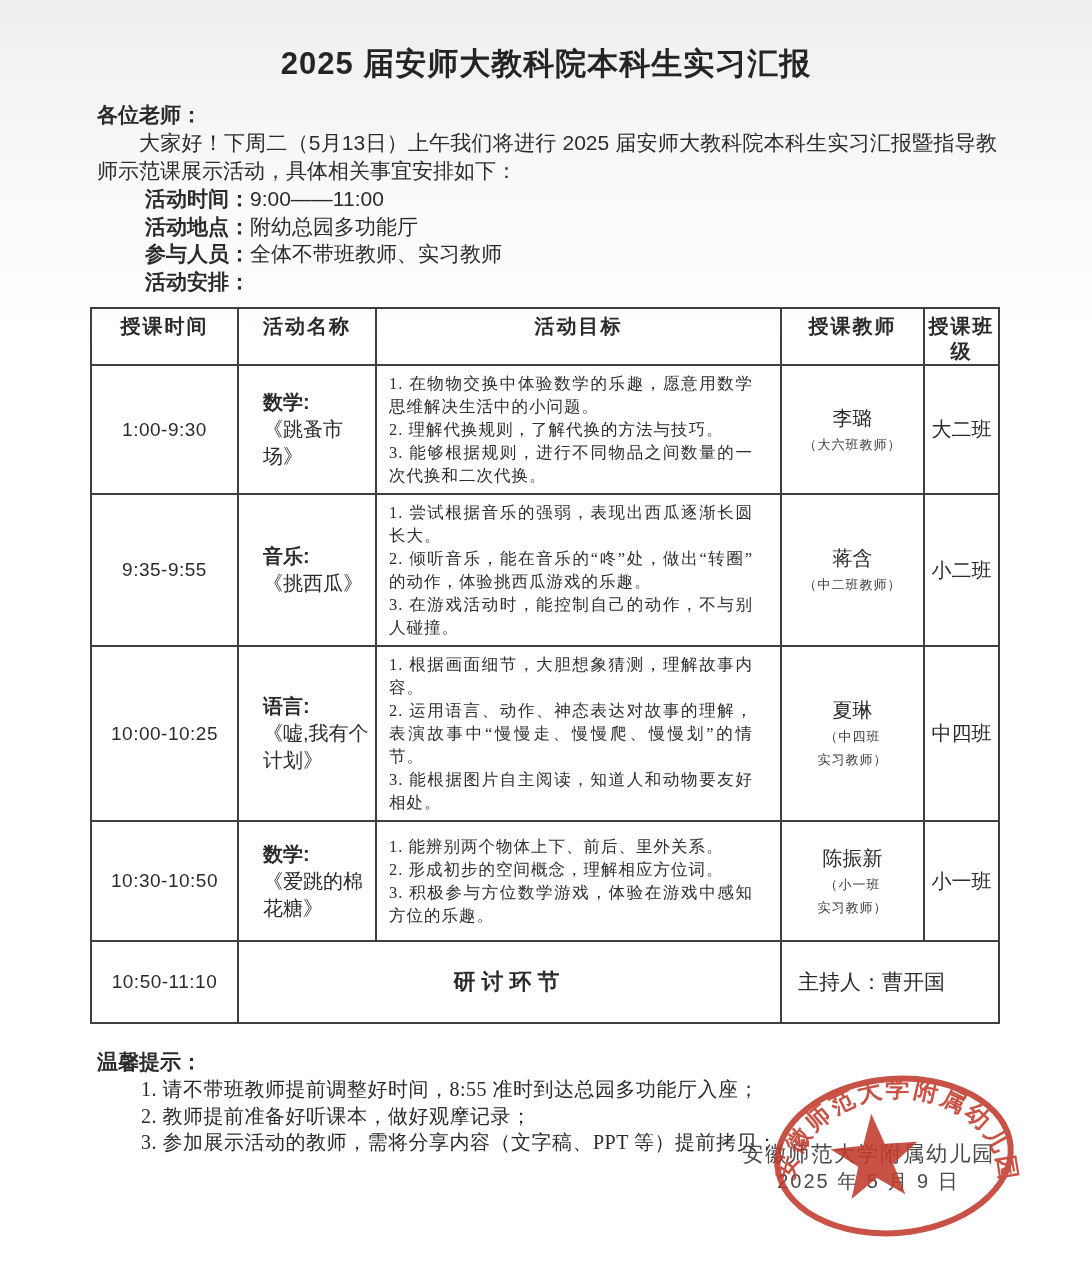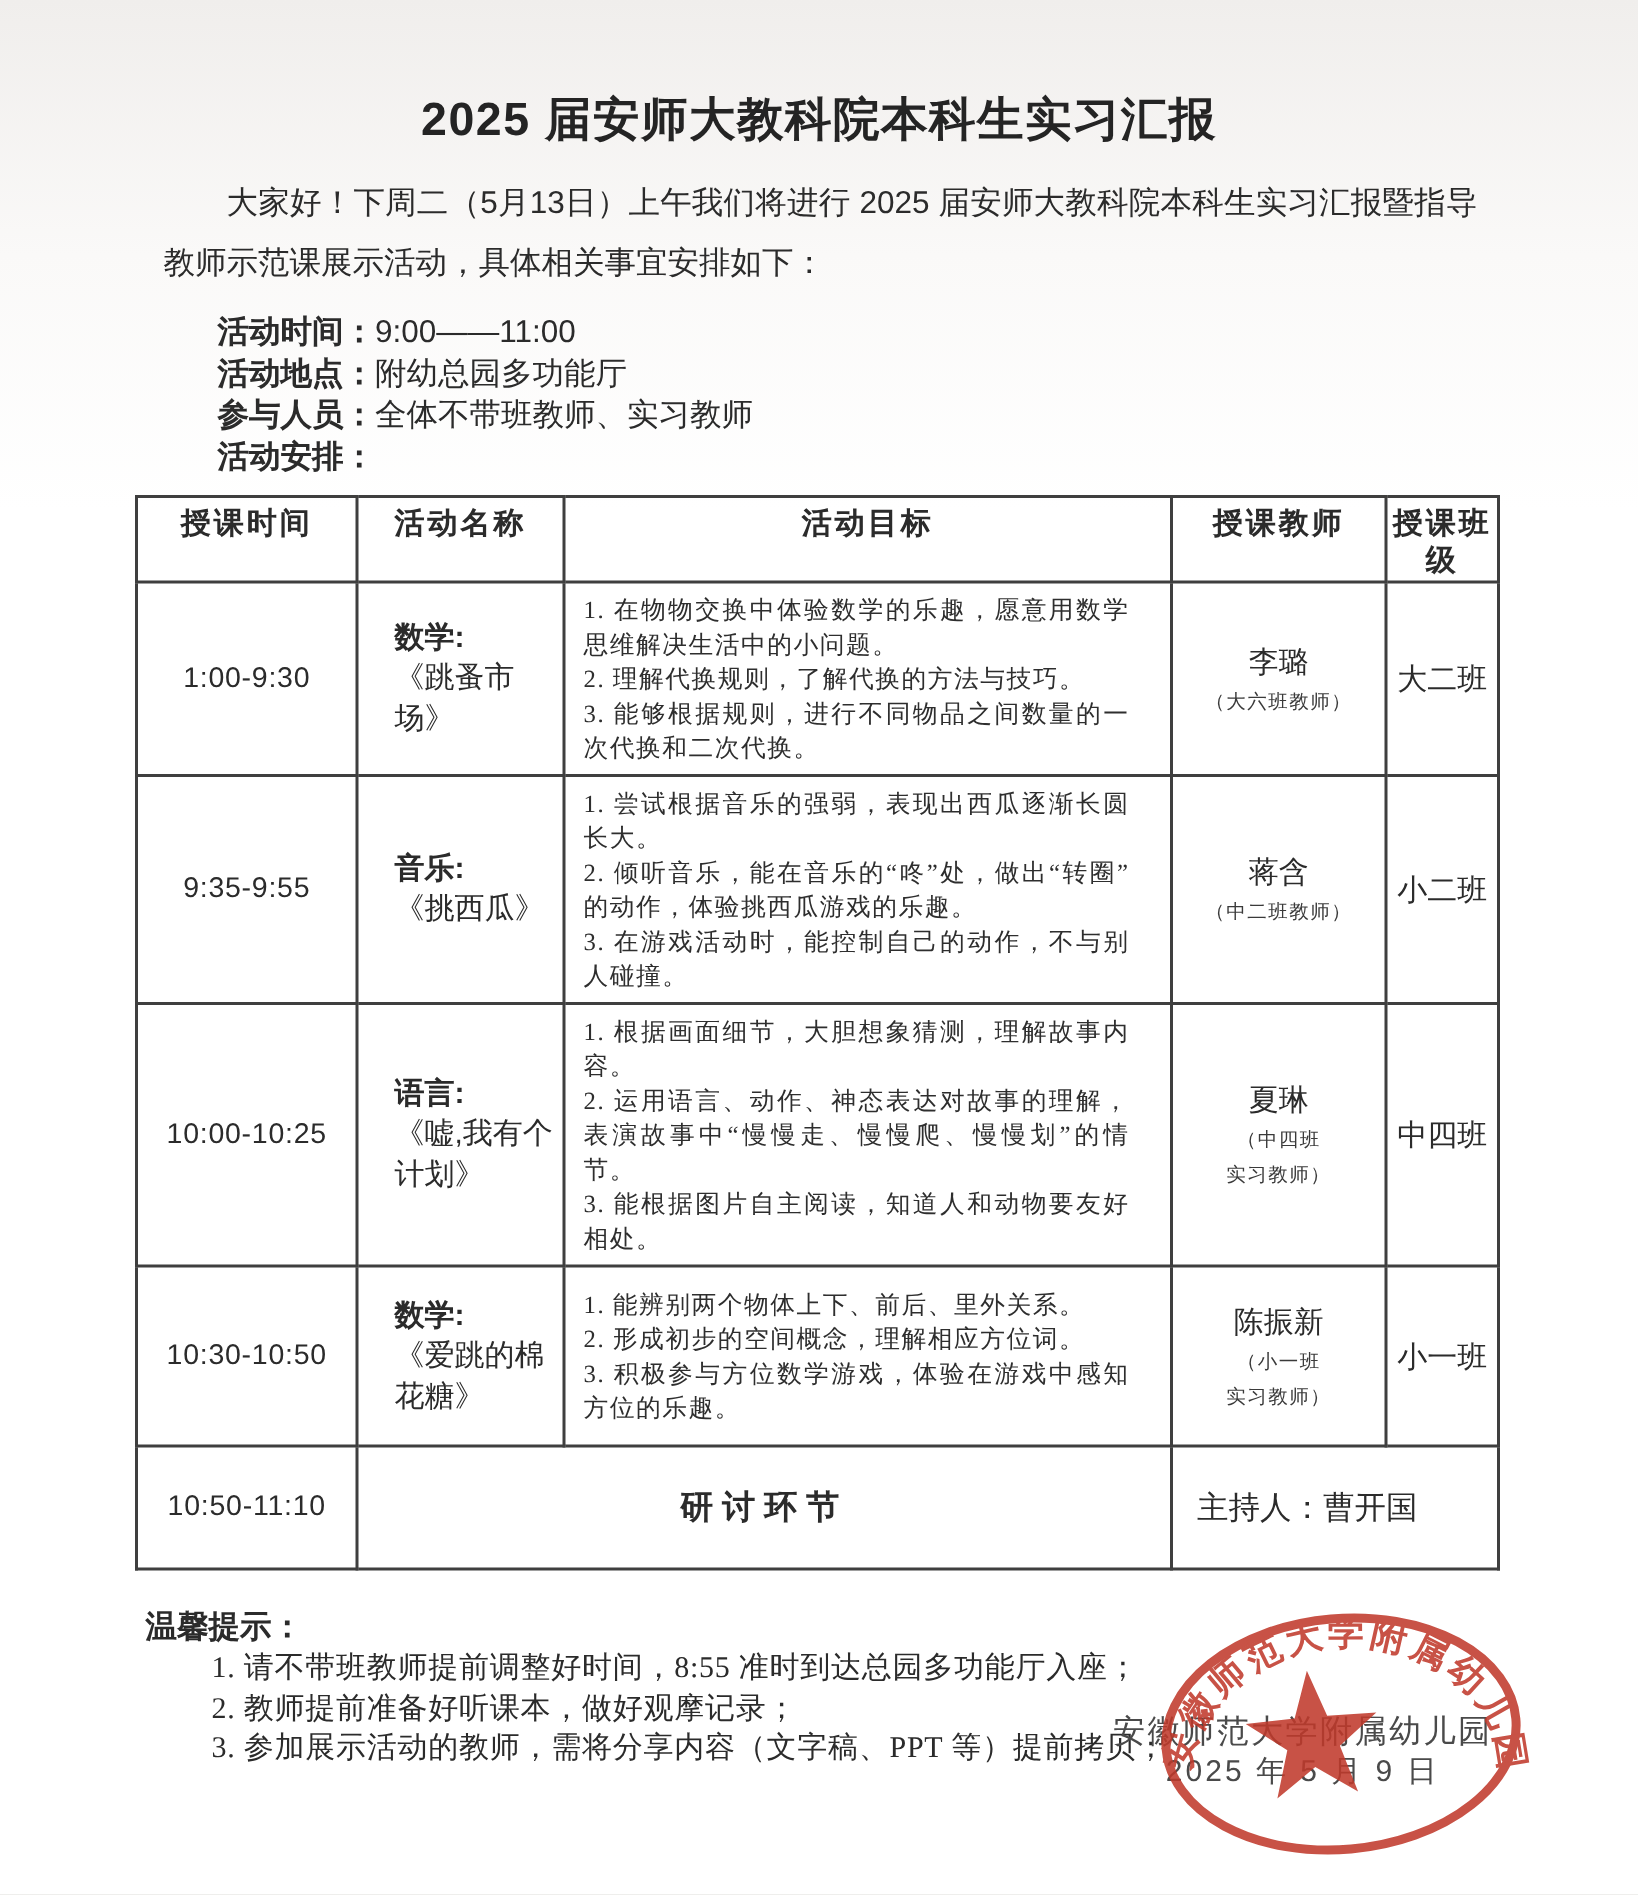--- a/index.html
+++ b/index.html
@@ -2,26 +2,26 @@
 <html lang="zh"><head>
 <meta charset="utf-8">
 <style>
   html,body { margin:0; padding:0; background:#e9e8e6; }
   .page {
     position:relative; width:1092px; height:1263px; margin:0 auto;
     background:linear-gradient(180deg,#f0eeec 0px,#faf9f8 170px,#ffffff 340px);
     color:#2b2b2b; font-family:"Liberation Sans",sans-serif; overflow:hidden;
   }
   
-  .doc-title { margin:0; padding-top:60px; text-align:center;
+  .doc-title { margin:0; padding-top:44px; text-align:center;
     font-size:31px; font-weight:bold; line-height:40px; letter-spacing:1px; color:#242424; }
   
   .intro { margin:16px 95px 0 97px; font-size:21px; }
   .greeting { font-weight:bold; line-height:29px; }
-  .intro-paragraph { margin:12px; text-indent:2em; line-height:40px; text-align:justify; }
+  .intro-paragraph { margin:0; text-indent:2em; line-height:28px; text-align:justify; }
   .detail-line { margin-left:48px; line-height:27.5px; }
   .detail-label { font-weight:bold; }
   
   table.schedule { margin:12px 0 0 90px; border-collapse:collapse; table-layout:fixed;
     width:908px; }
   .schedule th, .schedule td { border:2px solid #3f3f3f; overflow:hidden; }
   .schedule th { font-size:20px; font-weight:bold; vertical-align:top; padding:5px 2px 0 2px;
     text-align:center; letter-spacing:2px; line-height:25px; }
   tr.r-head { height:52px; } tr.r1 { height:105px; } tr.r2 { height:135px; }
   tr.r3 { height:140px; } tr.r4 { height:120px; } tr.r5 { height:82px; }
@@ -57,20 +57,21 @@
 </head>
 <body>
 
 <div class="page">
 
   <h1 class="doc-title">
     <span style="display:block">2025 届安师大教科院本科生实习汇报</span>
   </h1>
 
   <div class="intro">
+    <div class="greeting">各位老师：</div>
     <p class="intro-paragraph">大家好！下周二（5月13日）上午我们将进行 2025 届安师大教科院本科生实习汇报暨指导教师示范课展示活动，具体相关事宜安排如下：</p>
     <div class="detail-line">
       <span class="detail-label">活动时间：</span><span>9:00——11:00</span>
     </div>
     <div class="detail-line">
       <span class="detail-label">活动地点：</span><span>附幼总园多功能厅</span>
     </div>
     <div class="detail-line">
       <span class="detail-label">参与人员：</span><span>全体不带班教师、实习教师</span>
     </div>

